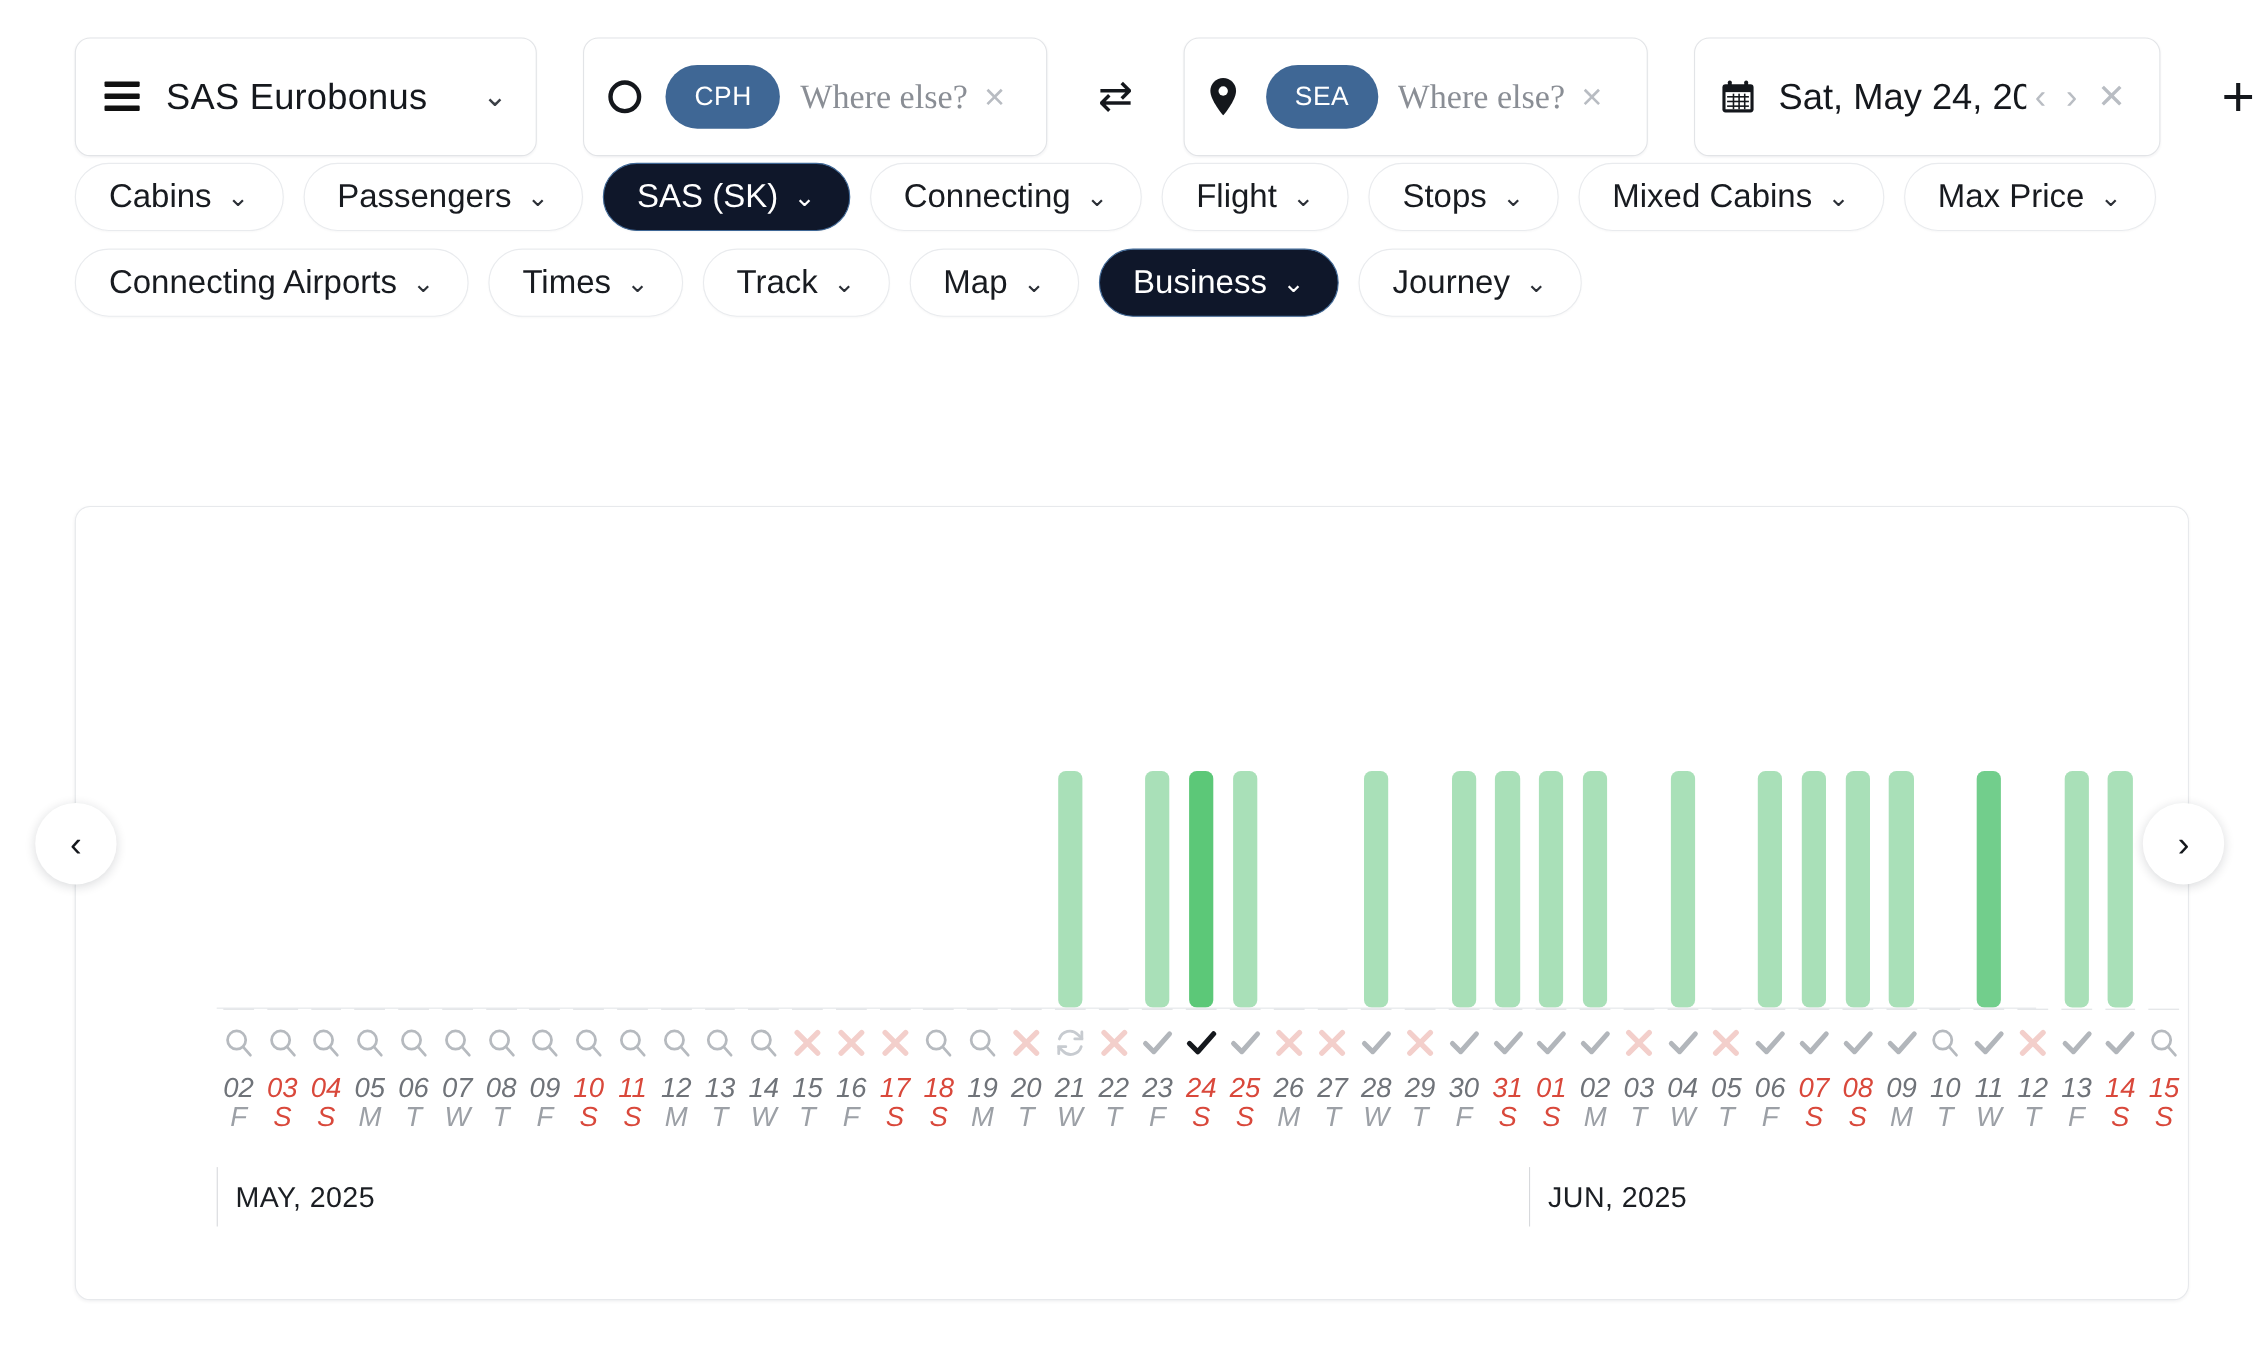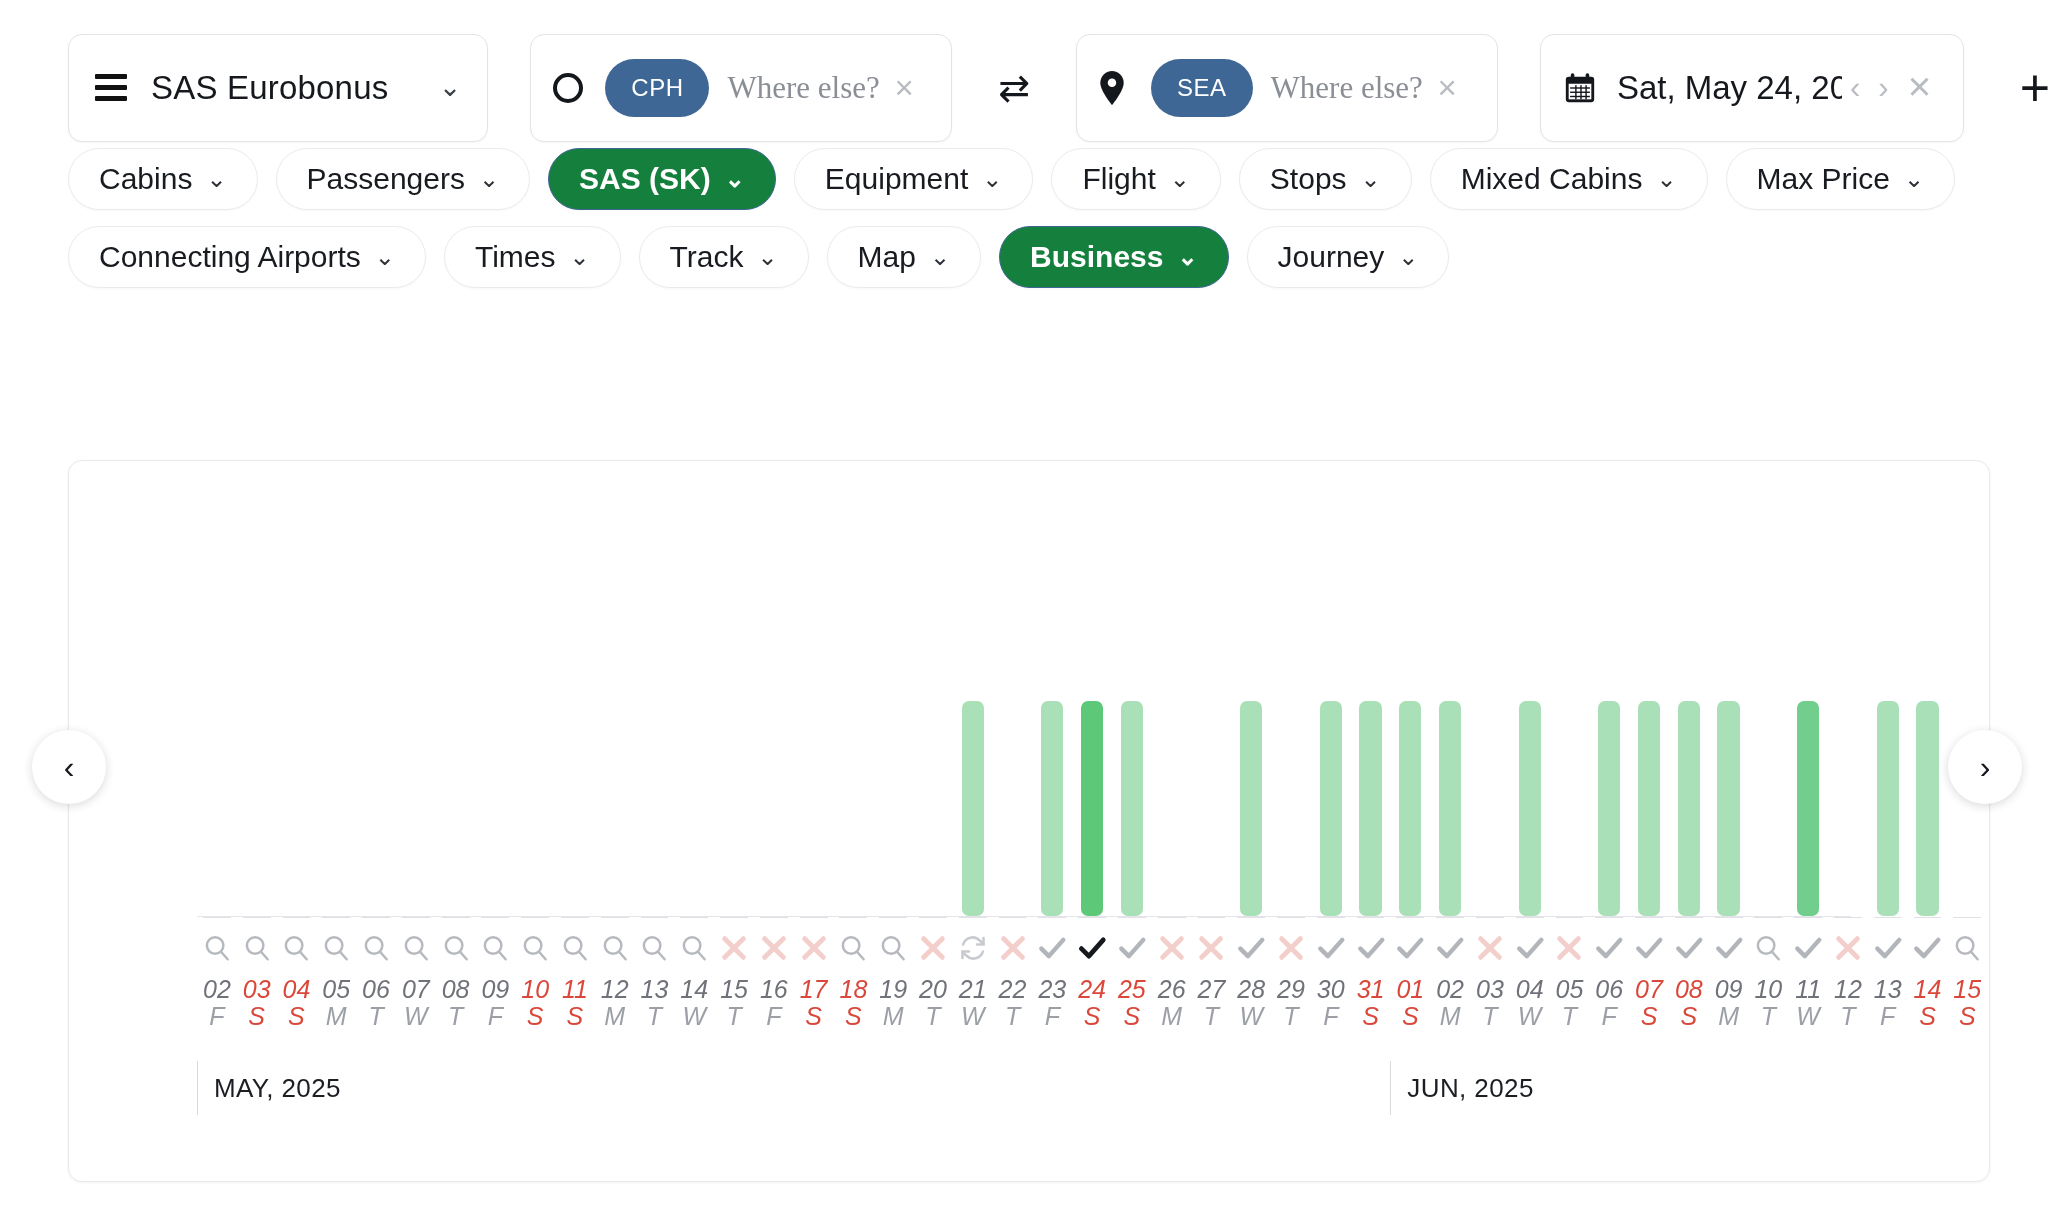--- a/index.html
+++ b/index.html
@@ -87,21 +87,21 @@
     border-radius: 34px;
     height: 62px;
     display: inline-flex; align-items: center; gap: 14px;
     padding: 0 30px;
     font-size: 30px; color: #181b20;
     cursor: pointer;
     white-space: nowrap;
     box-shadow: 0 1px 2px rgba(16,24,40,.03);
   }
   .pill .chev { font-size: 24px; color: #2c3037; }
-  .pill.active { background: #15803d; border-color: #3f6795; color: #fff; font-weight: bold; }
+  .pill.active { background: #0f172a; border-color: #3f6795; color: #fff; }
   .pill.active .chev { color: #fff; }
   .trash { font-size: 28px; }
 
   
   .card {
     position: absolute;
     left: 68px; top: 460px;
     width: 1922px; height: 722px;
     background: #fff;
     border: 1.5px solid #e7e9ec;
@@ -260,21 +260,21 @@
         </div>
         <div class="pill">
           <span>Passengers</span>
           <span class="chev">⌄</span>
         </div>
         <div class="pill active">
           <span>SAS (SK)</span>
           <span class="chev">⌄</span>
         </div>
         <div class="pill">
-          <span>Equipment</span>
+          <span>Connecting</span>
           <span class="chev">⌄</span>
         </div>
         <div class="pill">
           <span>Flight</span>
           <span class="chev">⌄</span>
         </div>
         <div class="pill">
           <span>Stops</span>
           <span class="chev">⌄</span>
         </div>

